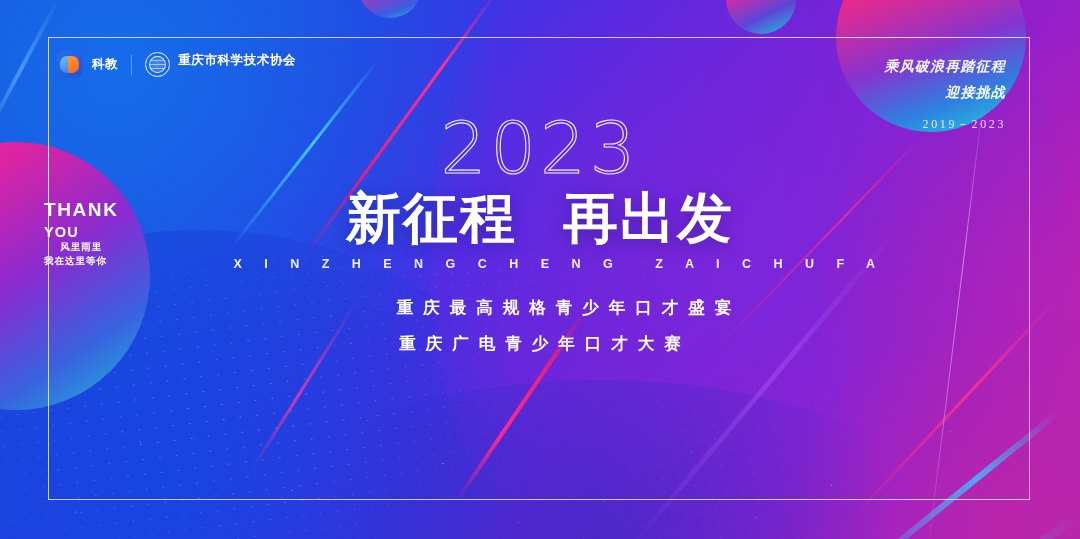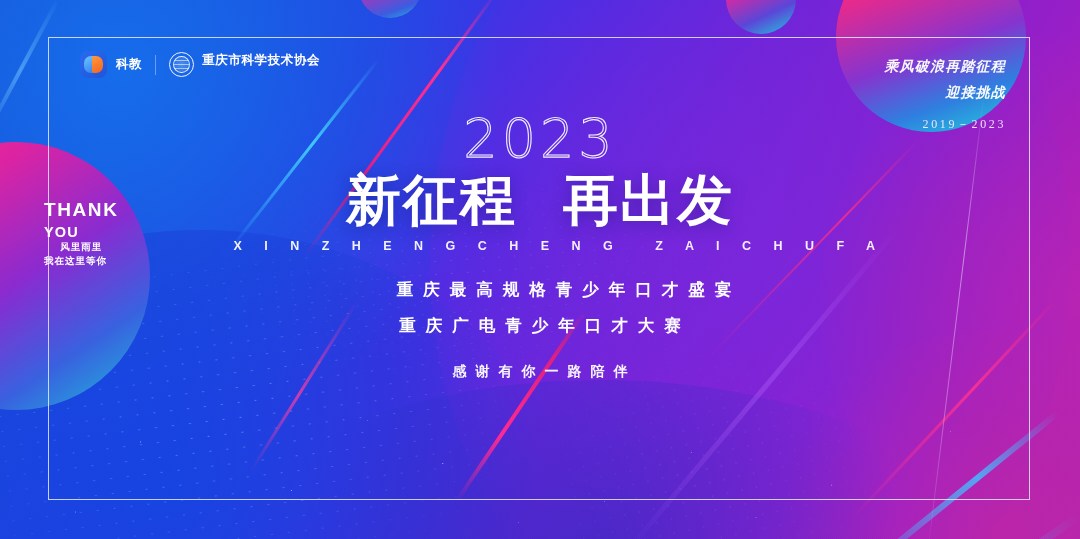--- a/index.html
+++ b/index.html
@@ -164,21 +164,21 @@
 
   
   .frame{
     position:absolute; left:48px; top:37px; right:50px; bottom:39px;
     border:1.3px solid rgba(226,236,255,.85);
     pointer-events:none;
   }
 
   
   .logos{
-    position:absolute; left:80px; top:51px;
+    position:absolute; left:56px; top:51px;
     display:flex; align-items:center; gap:13px;
     z-index:6;
   }
   .logo-kj{ display:flex; align-items:center; gap:9px; }
   .kj-mark{
     position:relative; width:27px; height:27px; border-radius:8px;
     background:linear-gradient(140deg,#2a6bf0,#1f55d8);
     overflow:hidden; flex:0 0 auto;
   }
   .kj-mark::before{
@@ -246,21 +246,21 @@
     color:#ffffff; font-size:9.5px; font-weight:bold; letter-spacing:1px;
     line-height:1.55;
   }
 
   
   .center{
     position:absolute; left:0; right:0; top:112px; z-index:5;
     text-align:center;
   }
   .year-outline{
-    font-size:54px; font-weight:300; letter-spacing:4px;
+    font-size:72px; font-weight:300; letter-spacing:4px;
     color:transparent;
     -webkit-text-stroke:1.1px rgba(255,255,255,.92);
     font-family:"DejaVu Sans","Liberation Sans",sans-serif;
     line-height:1;
     margin-bottom:6px;
   }
   .headline{
     display:flex; align-items:center; justify-content:center; gap:46px;
     color:#ffffff;
     font-size:55px; font-weight:bold;
@@ -367,16 +367,15 @@
     </div>
 
     <div class="pinyin">
       <span>X I N Z H E N G C H E N G</span>
       <span class="gapword">Z A I C H U F A</span>
     </div>
 
     <div class="sub1">重庆最高规格青少年口才盛宴</div>
     <div class="sub2">重庆广电青少年口才大赛</div>
 
-    <div class="tagline">感谢有你一路陪伴</div>
   </div>
 
 </div>
 
 </body></html>

